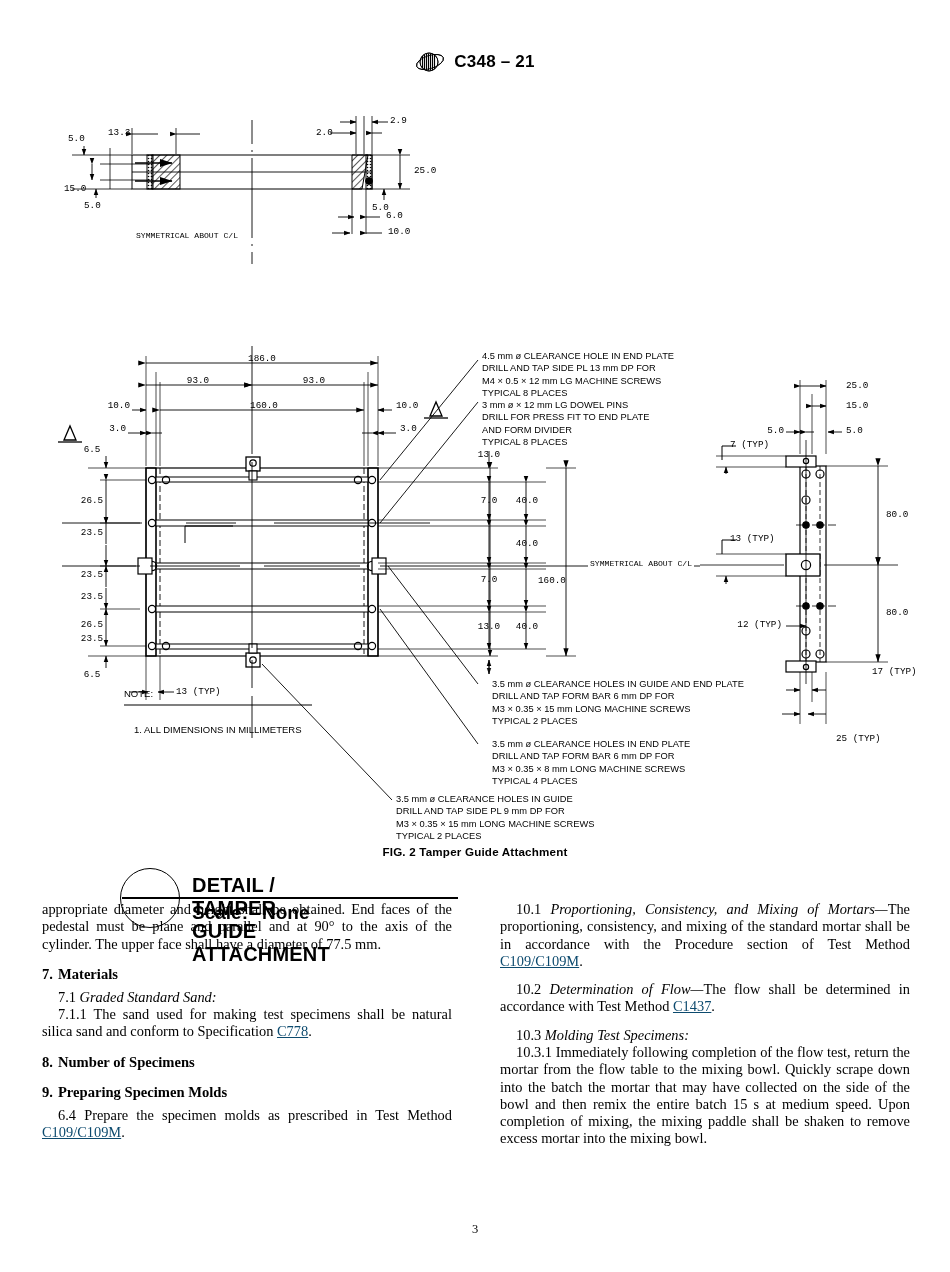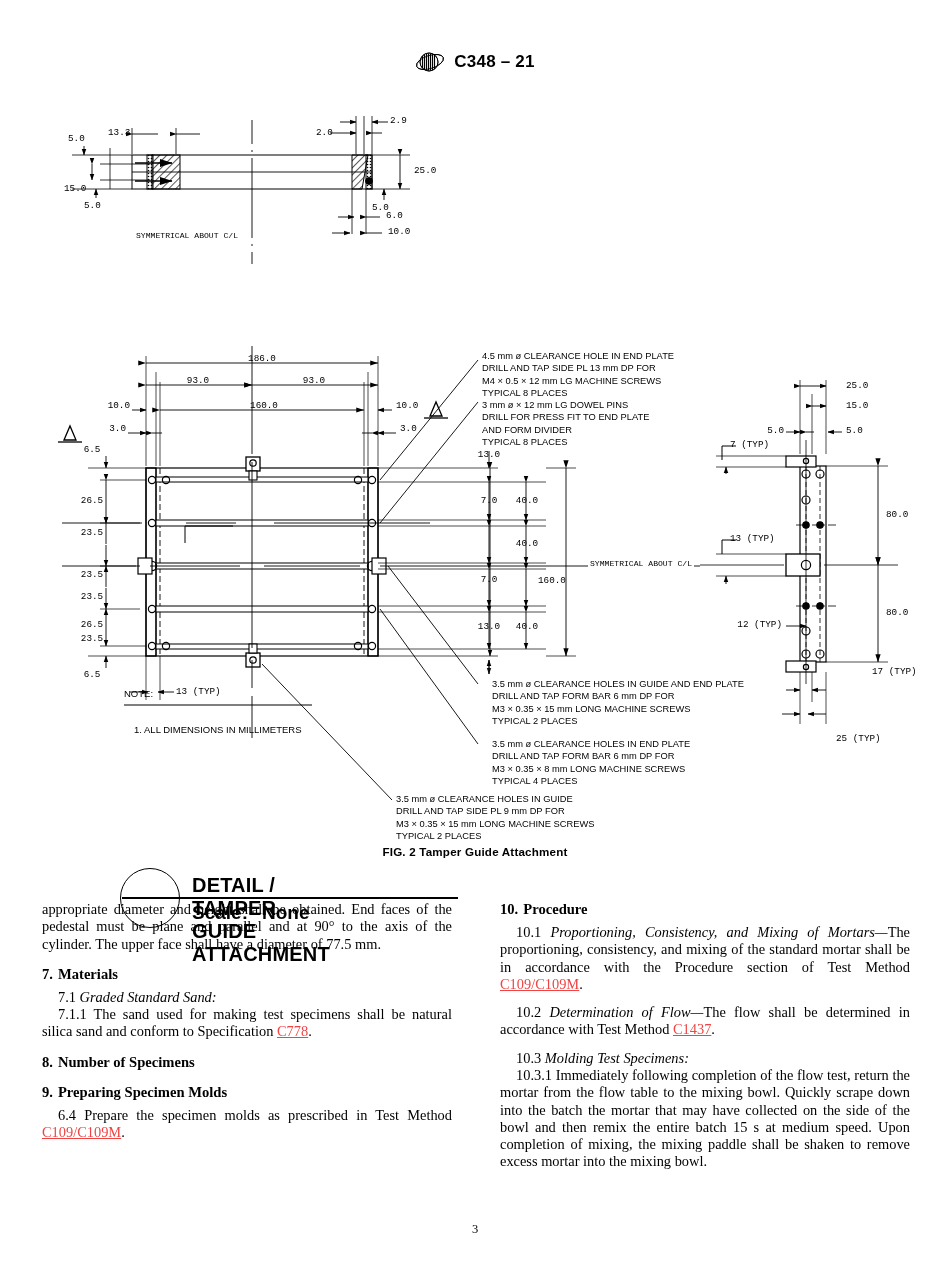--- a/index.html
+++ b/index.html
@@ -48,21 +48,21 @@
   
   .cols{position:absolute;left:42px;top:893px;width:868px;
         display:flex;gap:48px;margin-top:8px;}
   .col{width:415px;}
   p.b{margin:0;font-size:14.4px;line-height:1.2;text-align:justify;
       text-justify:inter-word;hyphens:auto;}
   p.ind{text-indent:16px;}
   h3.sec{margin:13px 0 6px 0;font-size:14.6px;font-weight:bold;}
   h3.sec .n{margin-right:5px;}
   .it{font-style:italic;}
-  .lnk{color:#ef4444;}
+  .lnk{color:#0c4a6e;}
   .gap{height:11px;}
 
   .pageno{position:absolute;left:0;top:1222px;width:950px;text-align:center;
           font-size:12.5px;}
 </style>
 </head>
 <body>
 
 <div class="page">
 
@@ -517,23 +517,20 @@
       <h3 class="sec">
         <span class="n">9.</span><span>Preparing Specimen Molds</span>
       </h3>
       <p class="b ind">
         <span>6.4</span>
         <span>Prepare the specimen molds as prescribed in Test Method </span><a class="lnk" href="#">C109/C109M</a><span>.</span>
       </p>
     </div>
 
     <div class="col">
-      <h3 class="sec" style="margin-top:0;">
-        <span class="n">10.</span><span>Procedure</span>
-      </h3>
       <p class="b ind">
         <span>10.1</span>
         <span class="it">Proportioning, Consistency, and Mixing of Mortars—</span><span>The proportioning, consistency, and mixing of the standard mortar shall be in accordance with the Procedure section of Test Method </span><a class="lnk" href="#">C109/C109M</a><span>.</span>
       </p>
       <div class="gap"></div>
       <p class="b ind">
         <span>10.2</span>
         <span class="it">Determination of Flow—</span><span>The flow shall be determined in accordance with Test Method </span><a class="lnk" href="#">C1437</a><span>.</span>
       </p>
       <div class="gap"></div>

